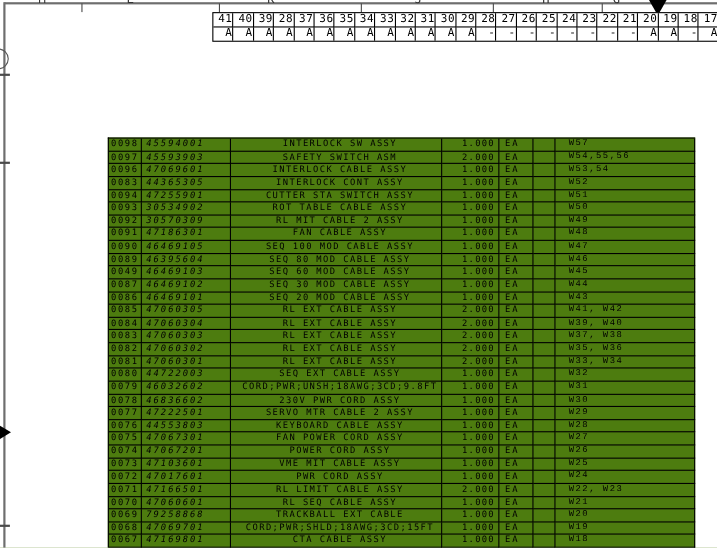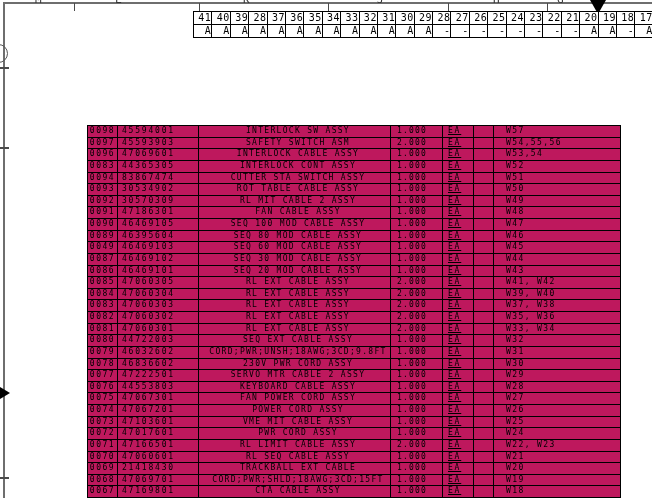--- a/index.html
+++ b/index.html
@@ -22,33 +22,33 @@
     border:1.5px solid #555; border-radius:50%; background:transparent; }
 
   
   .rev-grid { position:absolute; left:193px; top:11px; display:grid;
     grid-template-columns:repeat(25, 18.4px); border:1px solid #000; background:#fff; }
   .rev-cell { border-right:1px solid #000; height:12px; line-height:12px;
     text-align:right; font-size:10px; letter-spacing:0.5px; overflow:hidden; }
   .rev-num  { border-bottom:1px solid #000; }
 
   
-  .parts-table { position:absolute; left:87px; top:125px; background:#be185d;
+  .parts-table { position:absolute; left:98px; top:125px; background:#4d7c0f;
     border-top:1px solid #000; border-left:1px solid #000; display:grid;
     grid-template-columns:30px 81px 192px 52px 31px 20px 127px; }
   .p-row { display:contents; }
   .pcell { border-right:1px solid #000; border-bottom:1px solid #000;
     box-sizing:border-box; height:11.625px; line-height:10.4px; font-size:8px;
     white-space:nowrap; overflow:hidden; }
   .c-item { text-align:center; letter-spacing:1.5px; }
-  .c-part { padding-left:4px;  letter-spacing:1.8px; }
+  .c-part { padding-left:4px;  letter-spacing:1.8px;font-style:italic; }
   .c-desc { padding-left:7px;  letter-spacing:1.3px;text-align:center; }
-  .c-qty  { text-align:right; padding-right:15px; letter-spacing:1.2px; }
-  .c-unit { padding-left:5px;  letter-spacing:1.8px;text-decoration:underline; }
-  .c-ref  { padding-left:12px; letter-spacing:1.4px; }
+  .c-qty  { text-align:right; padding-right:3px; letter-spacing:1.2px; }
+  .c-unit { padding-left:5px;  letter-spacing:1.8px; }
+  .c-ref  { padding-left:12px; letter-spacing:1.4px;font-family:Liberation Mono, monospace; }
 </style>
 </head>
 <body>
 
 <div class="hline-top"></div>
 <div class="vline-left"></div>
 
 <div class="tick-top" style="left:74px"></div>
 <div class="tick-top" style="left:199px"></div>
 <div class="tick-top" style="left:328px"></div>
@@ -123,21 +123,21 @@
     <div class="rev-cell">A</div>
     <div class="rev-cell">-</div>
     <div class="rev-cell">A</div>
   </div>
 
 <div class="parts-table" id="parts-table">
     <div class="p-row"><div class="pcell c-item">0098</div><div class="pcell c-part">45594001</div><div class="pcell c-desc">INTERLOCK SW ASSY</div><div class="pcell c-qty">1.000</div><div class="pcell c-unit">EA</div><div class="pcell c-blank"></div><div class="pcell c-ref">W57</div></div>
     <div class="p-row"><div class="pcell c-item">0097</div><div class="pcell c-part">45593903</div><div class="pcell c-desc">SAFETY SWITCH ASM</div><div class="pcell c-qty">2.000</div><div class="pcell c-unit">EA</div><div class="pcell c-blank"></div><div class="pcell c-ref">W54,55,56</div></div>
     <div class="p-row"><div class="pcell c-item">0096</div><div class="pcell c-part">47069601</div><div class="pcell c-desc">INTERLOCK CABLE ASSY</div><div class="pcell c-qty">1.000</div><div class="pcell c-unit">EA</div><div class="pcell c-blank"></div><div class="pcell c-ref">W53,54</div></div>
     <div class="p-row"><div class="pcell c-item">0083</div><div class="pcell c-part">44365305</div><div class="pcell c-desc">INTERLOCK CONT ASSY</div><div class="pcell c-qty">1.000</div><div class="pcell c-unit">EA</div><div class="pcell c-blank"></div><div class="pcell c-ref">W52</div></div>
-    <div class="p-row"><div class="pcell c-item">0094</div><div class="pcell c-part">83867474</div><div class="pcell c-desc">CUTTER STA SWITCH ASSY</div><div class="pcell c-qty">1.000</div><div class="pcell c-unit">EA</div><div class="pcell c-blank"></div><div class="pcell c-ref">W51</div></div>
+    <div class="p-row"><div class="pcell c-item">0094</div><div class="pcell c-part">47255901</div><div class="pcell c-desc">CUTTER STA SWITCH ASSY</div><div class="pcell c-qty">1.000</div><div class="pcell c-unit">EA</div><div class="pcell c-blank"></div><div class="pcell c-ref">W51</div></div>
     <div class="p-row"><div class="pcell c-item">0093</div><div class="pcell c-part">30534902</div><div class="pcell c-desc">ROT TABLE CABLE ASSY</div><div class="pcell c-qty">1.000</div><div class="pcell c-unit">EA</div><div class="pcell c-blank"></div><div class="pcell c-ref">W50</div></div>
     <div class="p-row"><div class="pcell c-item">0092</div><div class="pcell c-part">30570309</div><div class="pcell c-desc">RL MIT CABLE 2 ASSY</div><div class="pcell c-qty">1.000</div><div class="pcell c-unit">EA</div><div class="pcell c-blank"></div><div class="pcell c-ref">W49</div></div>
     <div class="p-row"><div class="pcell c-item">0091</div><div class="pcell c-part">47186301</div><div class="pcell c-desc">FAN CABLE ASSY</div><div class="pcell c-qty">1.000</div><div class="pcell c-unit">EA</div><div class="pcell c-blank"></div><div class="pcell c-ref">W48</div></div>
     <div class="p-row"><div class="pcell c-item">0090</div><div class="pcell c-part">46469105</div><div class="pcell c-desc">SEQ 100 MOD CABLE ASSY</div><div class="pcell c-qty">1.000</div><div class="pcell c-unit">EA</div><div class="pcell c-blank"></div><div class="pcell c-ref">W47</div></div>
     <div class="p-row"><div class="pcell c-item">0089</div><div class="pcell c-part">46395604</div><div class="pcell c-desc">SEQ 80 MOD CABLE ASSY</div><div class="pcell c-qty">1.000</div><div class="pcell c-unit">EA</div><div class="pcell c-blank"></div><div class="pcell c-ref">W46</div></div>
     <div class="p-row"><div class="pcell c-item">0049</div><div class="pcell c-part">46469103</div><div class="pcell c-desc">SEQ 60 MOD CABLE ASSY</div><div class="pcell c-qty">1.000</div><div class="pcell c-unit">EA</div><div class="pcell c-blank"></div><div class="pcell c-ref">W45</div></div>
     <div class="p-row"><div class="pcell c-item">0087</div><div class="pcell c-part">46469102</div><div class="pcell c-desc">SEQ 30 MOD CABLE ASSY</div><div class="pcell c-qty">1.000</div><div class="pcell c-unit">EA</div><div class="pcell c-blank"></div><div class="pcell c-ref">W44</div></div>
     <div class="p-row"><div class="pcell c-item">0086</div><div class="pcell c-part">46469101</div><div class="pcell c-desc">SEQ 20 MOD CABLE ASSY</div><div class="pcell c-qty">1.000</div><div class="pcell c-unit">EA</div><div class="pcell c-blank"></div><div class="pcell c-ref">W43</div></div>
     <div class="p-row"><div class="pcell c-item">0085</div><div class="pcell c-part">47060305</div><div class="pcell c-desc">RL EXT CABLE ASSY</div><div class="pcell c-qty">2.000</div><div class="pcell c-unit">EA</div><div class="pcell c-blank"></div><div class="pcell c-ref">W41, W42</div></div>
     <div class="p-row"><div class="pcell c-item">0084</div><div class="pcell c-part">47060304</div><div class="pcell c-desc">RL EXT CABLE ASSY</div><div class="pcell c-qty">2.000</div><div class="pcell c-unit">EA</div><div class="pcell c-blank"></div><div class="pcell c-ref">W39, W40</div></div>
@@ -148,16 +148,16 @@
     <div class="p-row"><div class="pcell c-item">0079</div><div class="pcell c-part">46032602</div><div class="pcell c-desc">CORD;PWR;UNSH;18AWG;3CD;9.8FT</div><div class="pcell c-qty">1.000</div><div class="pcell c-unit">EA</div><div class="pcell c-blank"></div><div class="pcell c-ref">W31</div></div>
     <div class="p-row"><div class="pcell c-item">0078</div><div class="pcell c-part">46836602</div><div class="pcell c-desc">230V PWR CORD ASSY</div><div class="pcell c-qty">1.000</div><div class="pcell c-unit">EA</div><div class="pcell c-blank"></div><div class="pcell c-ref">W30</div></div>
     <div class="p-row"><div class="pcell c-item">0077</div><div class="pcell c-part">47222501</div><div class="pcell c-desc">SERVO MTR CABLE 2 ASSY</div><div class="pcell c-qty">1.000</div><div class="pcell c-unit">EA</div><div class="pcell c-blank"></div><div class="pcell c-ref">W29</div></div>
     <div class="p-row"><div class="pcell c-item">0076</div><div class="pcell c-part">44553803</div><div class="pcell c-desc">KEYBOARD CABLE ASSY</div><div class="pcell c-qty">1.000</div><div class="pcell c-unit">EA</div><div class="pcell c-blank"></div><div class="pcell c-ref">W28</div></div>
     <div class="p-row"><div class="pcell c-item">0075</div><div class="pcell c-part">47067301</div><div class="pcell c-desc">FAN POWER CORD ASSY</div><div class="pcell c-qty">1.000</div><div class="pcell c-unit">EA</div><div class="pcell c-blank"></div><div class="pcell c-ref">W27</div></div>
     <div class="p-row"><div class="pcell c-item">0074</div><div class="pcell c-part">47067201</div><div class="pcell c-desc">POWER CORD ASSY</div><div class="pcell c-qty">1.000</div><div class="pcell c-unit">EA</div><div class="pcell c-blank"></div><div class="pcell c-ref">W26</div></div>
     <div class="p-row"><div class="pcell c-item">0073</div><div class="pcell c-part">47103601</div><div class="pcell c-desc">VME MIT CABLE ASSY</div><div class="pcell c-qty">1.000</div><div class="pcell c-unit">EA</div><div class="pcell c-blank"></div><div class="pcell c-ref">W25</div></div>
     <div class="p-row"><div class="pcell c-item">0072</div><div class="pcell c-part">47017601</div><div class="pcell c-desc">PWR CORD ASSY</div><div class="pcell c-qty">1.000</div><div class="pcell c-unit">EA</div><div class="pcell c-blank"></div><div class="pcell c-ref">W24</div></div>
     <div class="p-row"><div class="pcell c-item">0071</div><div class="pcell c-part">47166501</div><div class="pcell c-desc">RL LIMIT CABLE ASSY</div><div class="pcell c-qty">2.000</div><div class="pcell c-unit">EA</div><div class="pcell c-blank"></div><div class="pcell c-ref">W22, W23</div></div>
     <div class="p-row"><div class="pcell c-item">0070</div><div class="pcell c-part">47060601</div><div class="pcell c-desc">RL SEQ CABLE ASSY</div><div class="pcell c-qty">1.000</div><div class="pcell c-unit">EA</div><div class="pcell c-blank"></div><div class="pcell c-ref">W21</div></div>
-    <div class="p-row"><div class="pcell c-item">0069</div><div class="pcell c-part">21418430</div><div class="pcell c-desc">TRACKBALL EXT CABLE</div><div class="pcell c-qty">1.000</div><div class="pcell c-unit">EA</div><div class="pcell c-blank"></div><div class="pcell c-ref">W20</div></div>
+    <div class="p-row"><div class="pcell c-item">0069</div><div class="pcell c-part">79258868</div><div class="pcell c-desc">TRACKBALL EXT CABLE</div><div class="pcell c-qty">1.000</div><div class="pcell c-unit">EA</div><div class="pcell c-blank"></div><div class="pcell c-ref">W20</div></div>
     <div class="p-row"><div class="pcell c-item">0068</div><div class="pcell c-part">47069701</div><div class="pcell c-desc">CORD;PWR;SHLD;18AWG;3CD;15FT</div><div class="pcell c-qty">1.000</div><div class="pcell c-unit">EA</div><div class="pcell c-blank"></div><div class="pcell c-ref">W19</div></div>
     <div class="p-row"><div class="pcell c-item">0067</div><div class="pcell c-part">47169801</div><div class="pcell c-desc">CTA CABLE ASSY</div><div class="pcell c-qty">1.000</div><div class="pcell c-unit">EA</div><div class="pcell c-blank"></div><div class="pcell c-ref">W18</div></div>
   </div>
 
 </body></html>

